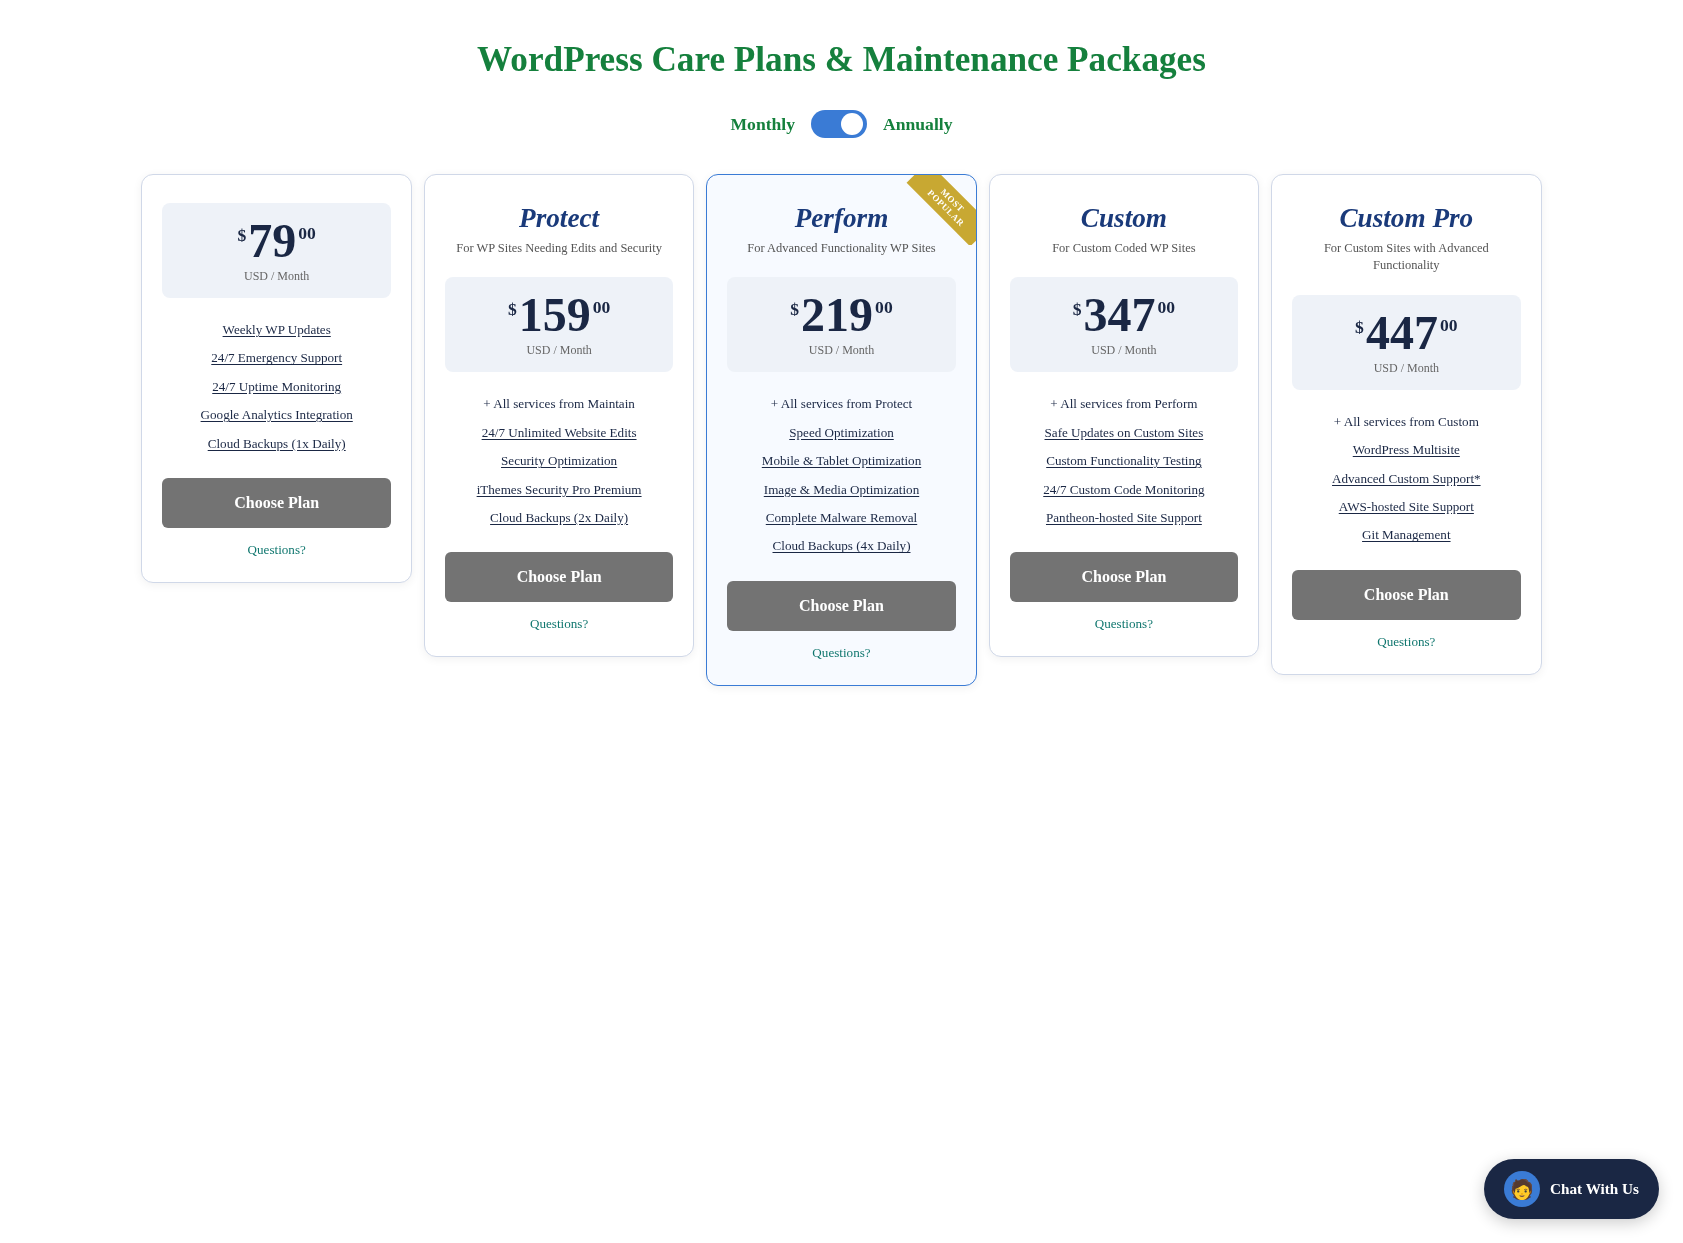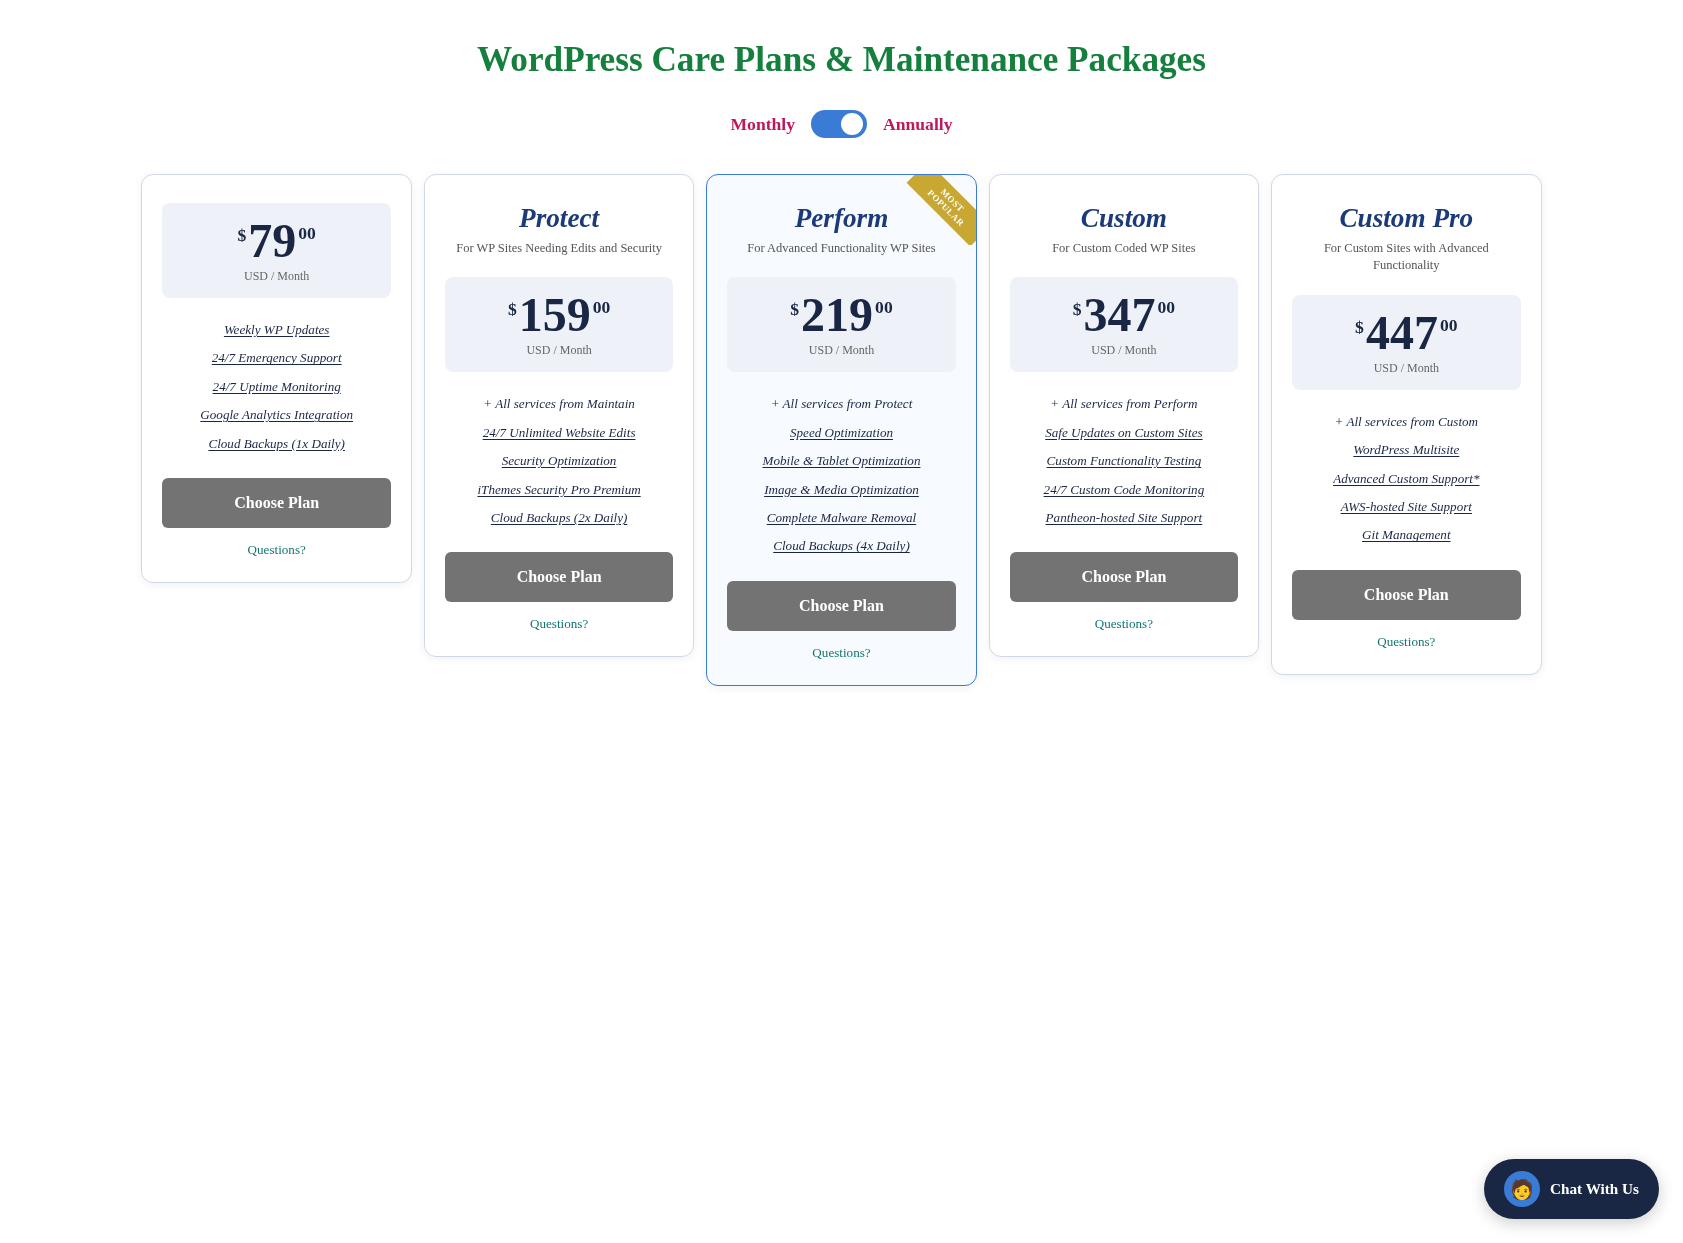--- a/index.html
+++ b/index.html
@@ -29,21 +29,21 @@
     .billing-toggle {
       display: flex;
       align-items: center;
       justify-content: center;
       gap: 16px;
       margin: 28px 0 36px 0;
     }
     .toggle-label {
       font-size: 1.1rem;
       font-weight: bold;
-      color: #be185d;
+      color: #15803d;
     }
     .toggle-switch {
       width: 56px;
       height: 28px;
       background: #3a7bd5;
       border-radius: 14px;
       position: relative;
       cursor: pointer;
       display: inline-block;
     }
@@ -153,21 +153,20 @@
     }
     .price-period {
       font-size: 0.75rem;
       color: #666;
       margin-top: 4px;
     }
     .features-list {
       list-style: none;
       flex: 1;
       margin-bottom: 20px;
-      font-style: italic;
     }
     .features-list li {
       font-size: 0.82rem;
       color: #1a2744;
       text-align: center;
       padding: 5px 0;
       border-bottom: none;
       line-height: 1.4;
       text-decoration: underline;
       text-underline-offset: 2px;

